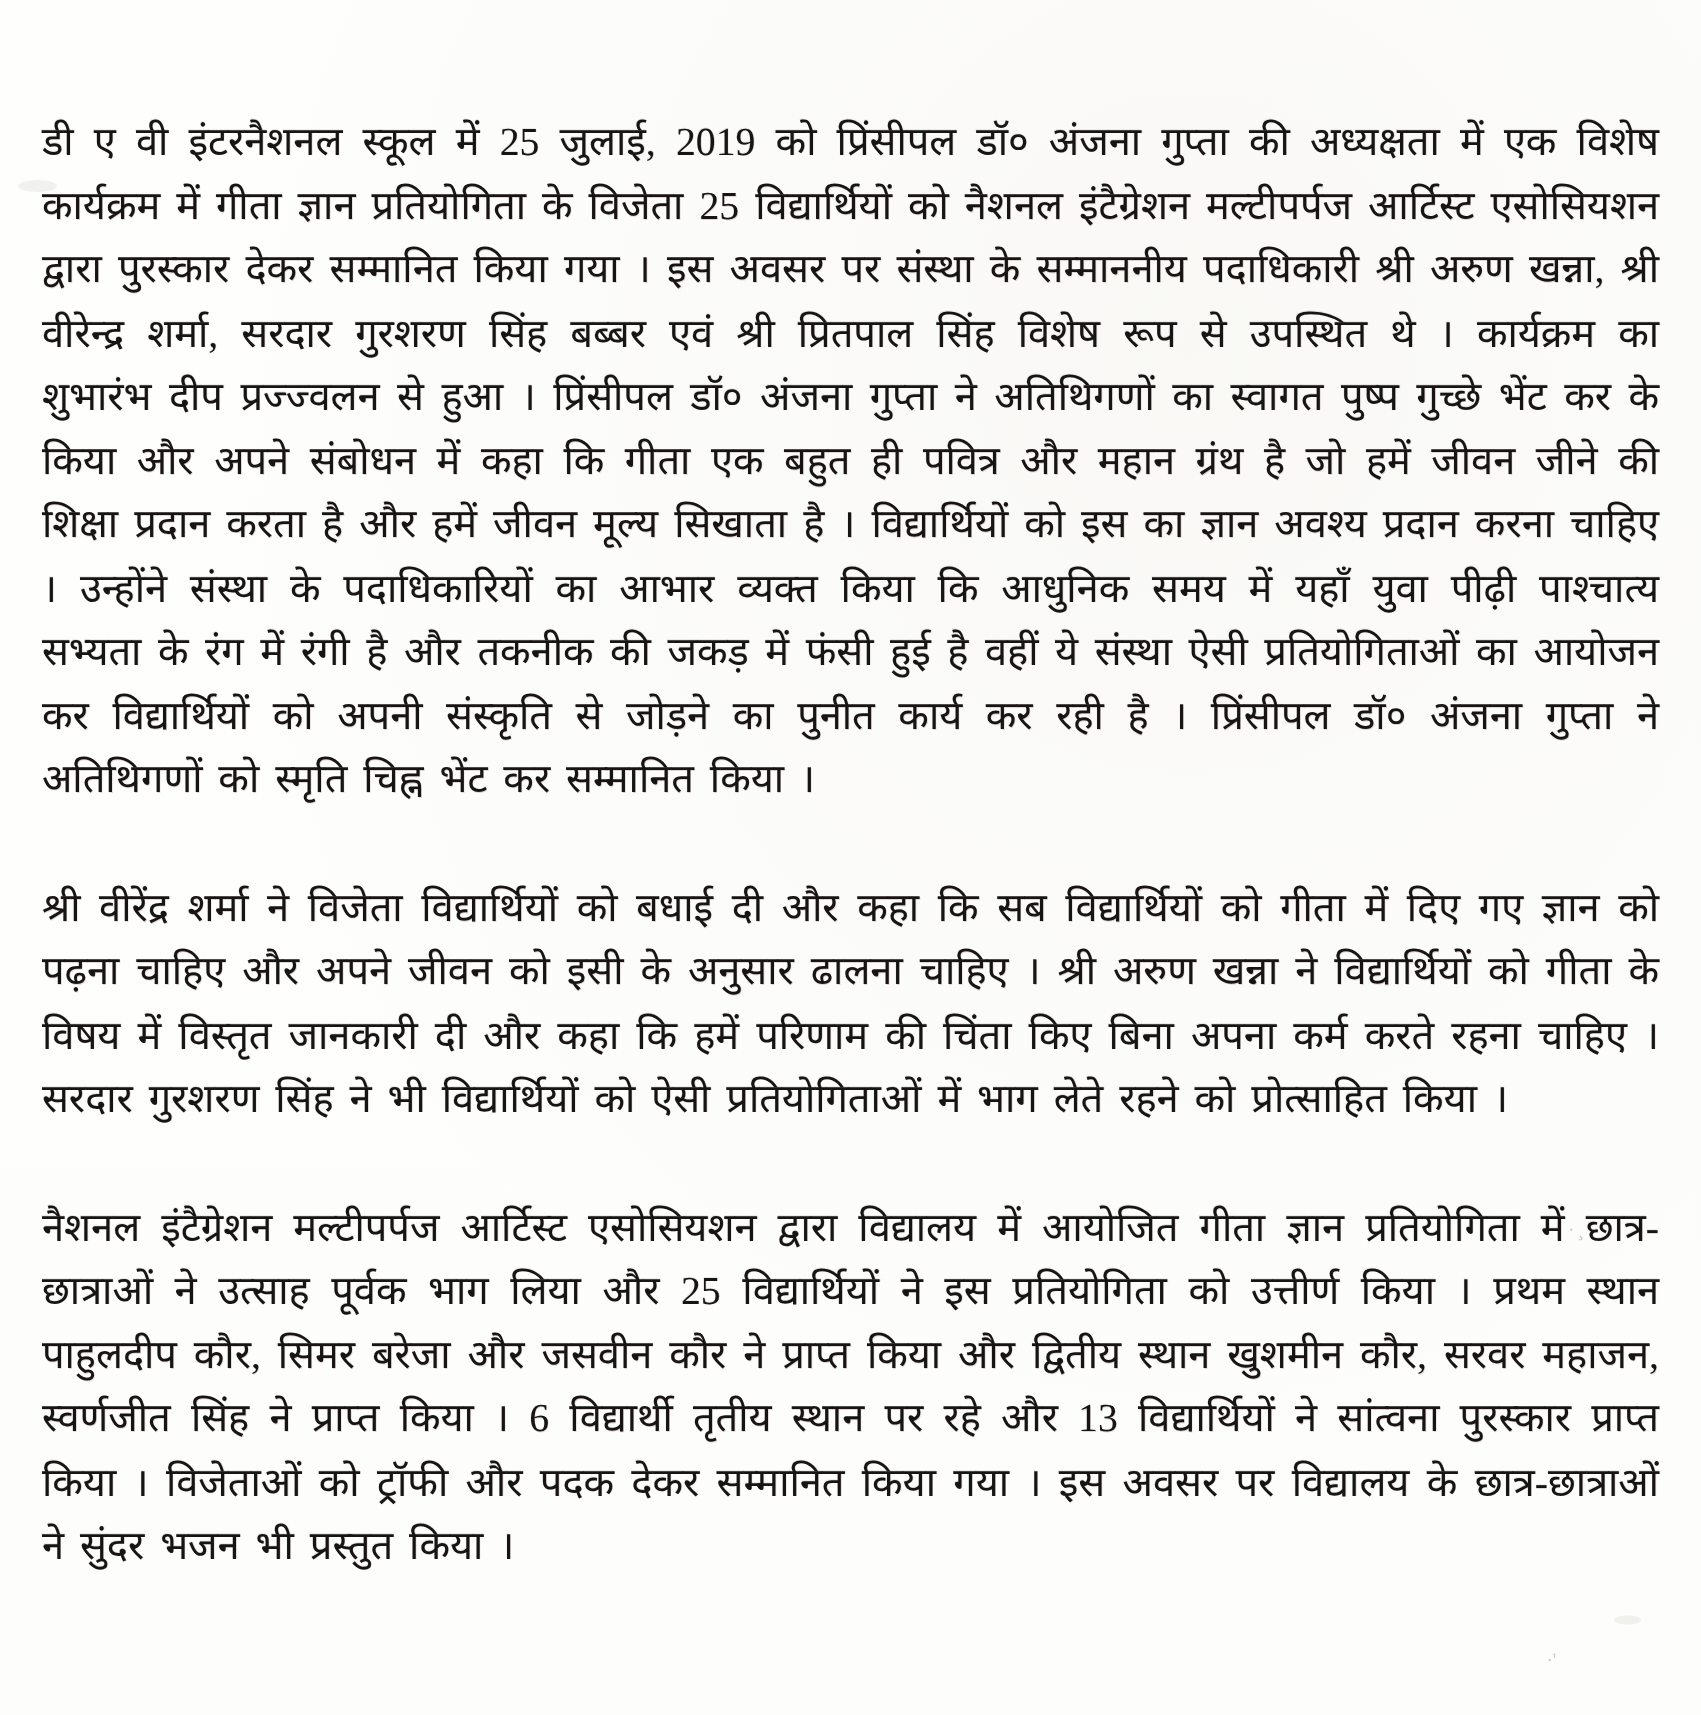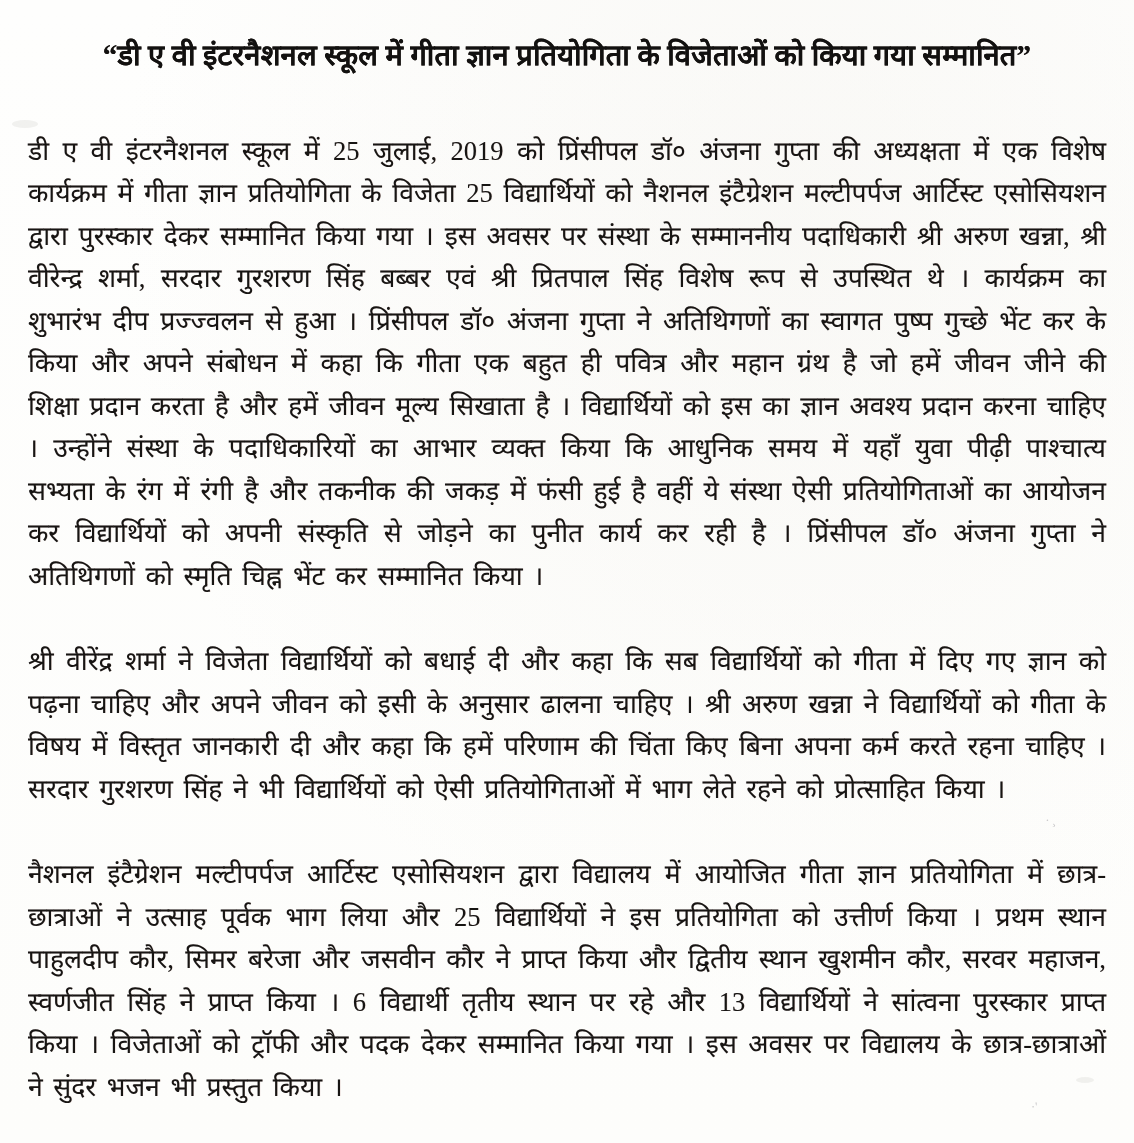--- a/index.html
+++ b/index.html
@@ -30,21 +30,21 @@
     font-size: 29px;
     font-weight: bold;
     text-align: center;
     letter-spacing: 0.2px;
     margin: 0 0 10px 0;
     line-height: 1.5;
     color: #121110;
     text-shadow: 0 0 0.4px #3a2f2a;
   }
   .doc-body {
-    margin-top: 52px;
+    margin-top: 39px;
   }
   .doc-body p {
     font-size: 26.5px;
     line-height: 42.5px;
     text-align: justify;
     text-justify: inter-word;
     word-spacing: 4px;
     margin: 0 0 43px 0;
     color: #171513;
     
@@ -70,21 +70,20 @@
     pointer-events: none;
   }
   .smudge-1 { width: 26px; height: 8px; top: 120px; left: 12px; }
   .smudge-2 { width: 18px; height: 6px; bottom: 60px; right: 40px; }
 </style>
 </head>
 <body>
 
 <div class="page">
 
-  <h1 class="doc-title">“डी ए वी इंटरनैशनल स्कूल में गीता ज्ञान प्रतियोगिता के विजेताओं को किया गया सम्मानित”</h1>
 
   <div class="doc-body">
     <p>डी ए वी इंटरनैशनल स्कूल में 25 जुलाई, 2019 को प्रिंसीपल डॉ० अंजना गुप्ता की अध्यक्षता में एक विशेष कार्यक्रम में गीता ज्ञान प्रतियोगिता के विजेता 25 विद्यार्थियों को नैशनल इंटैग्रेशन मल्टीपर्पज आर्टिस्ट एसोसियशन द्वारा पुरस्कार देकर सम्मानित किया गया । इस अवसर पर संस्था के सम्माननीय पदाधिकारी श्री अरुण खन्ना, श्री वीरेन्द्र शर्मा, सरदार गुरशरण सिंह बब्बर एवं श्री प्रितपाल सिंह विशेष रूप से उपस्थित थे । कार्यक्रम का शुभारंभ दीप प्रज्ज्वलन से हुआ । प्रिंसीपल डॉ० अंजना गुप्ता ने अतिथिगणों का स्वागत पुष्प गुच्छे भेंट कर के किया और अपने संबोधन में कहा कि गीता एक बहुत ही पवित्र और महान ग्रंथ है जो हमें जीवन जीने की शिक्षा प्रदान करता है और हमें जीवन मूल्य सिखाता है । विद्यार्थियों को इस का ज्ञान अवश्य प्रदान करना चाहिए । उन्होंने संस्था के पदाधिकारियों का आभार व्यक्त किया कि आधुनिक समय में यहाँ युवा पीढ़ी पाश्चात्य सभ्यता के रंग में रंगी है और तकनीक की जकड़ में फंसी हुई है वहीं ये संस्था ऐसी प्रतियोगिताओं का आयोजन कर विद्यार्थियों को अपनी संस्कृति से जोड़ने का पुनीत कार्य कर रही है । प्रिंसीपल डॉ० अंजना गुप्ता ने अतिथिगणों को स्मृति चिह्न भेंट कर सम्मानित किया ।</p>
     <p>श्री वीरेंद्र शर्मा ने विजेता विद्यार्थियों को बधाई दी और कहा कि सब विद्यार्थियों को गीता में दिए गए ज्ञान को पढ़ना चाहिए और अपने जीवन को इसी के अनुसार ढालना चाहिए । श्री अरुण खन्ना ने विद्यार्थियों को गीता के विषय में विस्तृत जानकारी दी और कहा कि हमें परिणाम की चिंता किए बिना अपना कर्म करते रहना चाहिए । सरदार गुरशरण सिंह ने भी विद्यार्थियों को ऐसी प्रतियोगिताओं में भाग लेते रहने को प्रोत्साहित किया ।</p>
     <p>नैशनल इंटैग्रेशन मल्टीपर्पज आर्टिस्ट एसोसियशन द्वारा विद्यालय में आयोजित गीता ज्ञान प्रतियोगिता में छात्र-छात्राओं ने उत्साह पूर्वक भाग लिया और 25 विद्यार्थियों ने इस प्रतियोगिता को उत्तीर्ण किया । प्रथम स्थान पाहुलदीप कौर, सिमर बरेजा और जसवीन कौर ने प्राप्त किया और द्वितीय स्थान खुशमीन कौर, सरवर महाजन, स्वर्णजीत सिंह ने प्राप्त किया । 6 विद्यार्थी तृतीय स्थान पर रहे और 13 विद्यार्थियों ने सांत्वना पुरस्कार प्राप्त किया । विजेताओं को ट्रॉफी और पदक देकर सम्मानित किया गया । इस अवसर पर विद्यालय के छात्र-छात्राओं ने सुंदर भजन भी प्रस्तुत किया ।</p>
   </div>
 
   <span class="artifact artifact-1">·¸</span>
   <span class="artifact artifact-2">·'</span>
   <span class="smudge smudge-1"></span>

